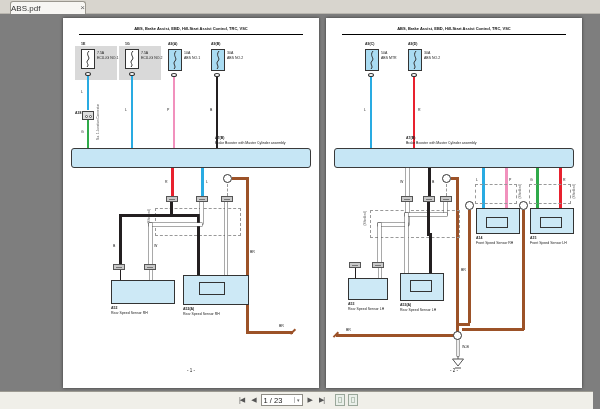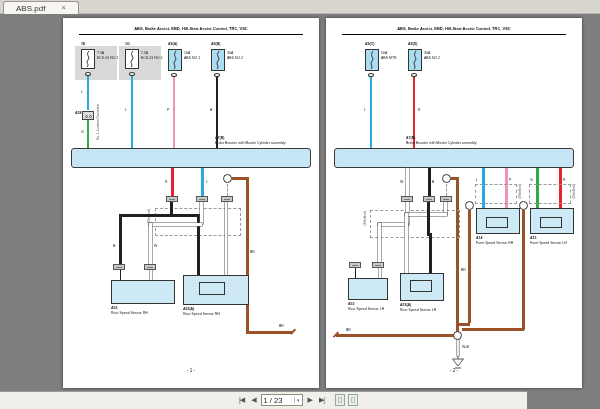--- a/index.html
+++ b/index.html
@@ -2,25 +2,25 @@
 <html><head>
 <meta charset="utf-8">
 <style>
   *{margin:0;padding:0;box-sizing:border-box}
   html,body{width:600px;height:409px;overflow:hidden}
   body{font-family:"Liberation Sans",sans-serif}
   #app{position:relative;width:600px;height:409px;background:#7e7e7e;overflow:hidden}
 
   
   .tabbar{position:absolute;left:0;top:0;width:600px;height:14px;background:#d8d5ce;border-bottom:1px solid #b9b6af}
-  .tab{position:absolute;left:3px;top:1px;width:76px;height:13px;background:#f7f6f3;border:1px solid #9a978f;border-bottom:none;border-radius:3px 3px 0 0;display:flex;align-items:center;justify-content:space-between;padding:0 12px;font-size:8px;color:#333}
+  .tab{position:absolute;left:10px;top:1px;width:76px;height:13px;background:#f7f6f3;border:1px solid #9a978f;border-bottom:none;border-radius:3px 3px 0 0;display:flex;align-items:center;justify-content:space-between;padding:0 0;font-size:8px;color:#333}
   .tab .close{font-size:8px;color:#666;line-height:1}
 
   
-  .toolbar{position:absolute;left:0;top:391px;width:527px;height:18px;background:#f0efe9;border-top:1px solid #9c9a92}
+  .toolbar{position:absolute;left:0;top:391px;width:593px;height:18px;background:#f0efe9;border-top:1px solid #9c9a92}
   .navgroup{position:absolute;left:237px;top:2px;display:flex;align-items:center;gap:3px}
   .navbtn{font-size:7px;color:#555;padding:1px 2px;line-height:1.4;letter-spacing:-1px}
   .pagebox{width:42px;height:12px;background:#fff;border:1px solid #8f8d86;display:flex;align-items:center;justify-content:space-between;padding:0 2px;font-size:7.5px;color:#222}
   .pagebox .caret{font-size:5px;color:#666;border-left:1px solid #bbb;padding-left:2px}
   .viewicon{width:10px;height:12px;border:1px solid #9aa79a;background:#e9efe9;position:relative}
   .viewicon::after{content:"";position:absolute;left:2px;top:2px;right:2px;bottom:2px;border:1px solid #b7c4b7}
 
   
   .page{position:absolute;top:18px;width:256px;height:370px;background:#fff;box-shadow:0 0 3px rgba(0,0,0,.55);font-size:4px;color:#222}
   .p1{left:63px}.p2{left:326px}

